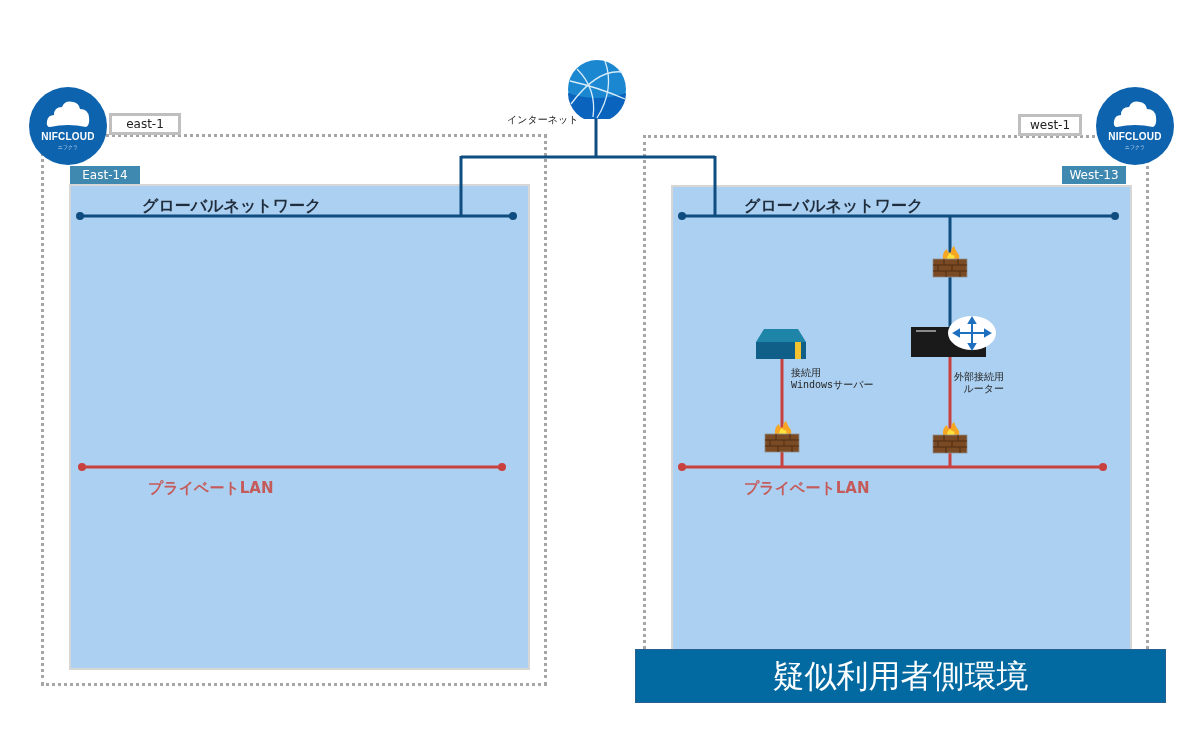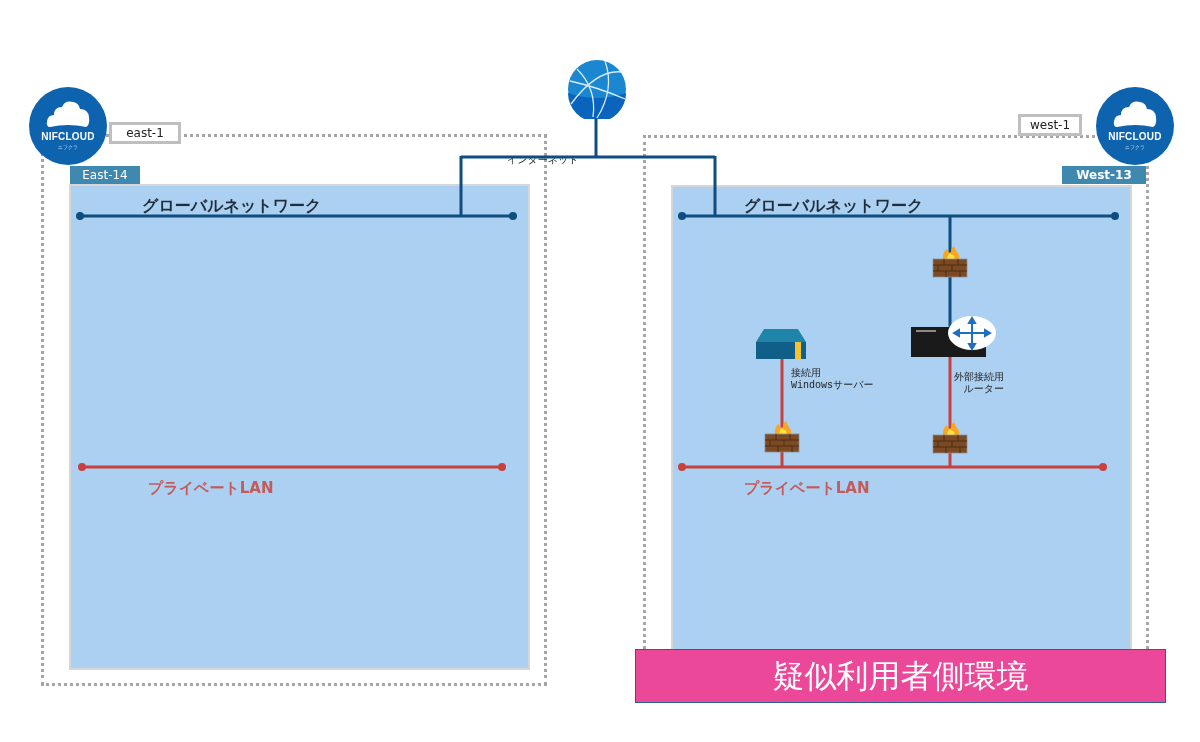--- a/index.html
+++ b/index.html
@@ -12,65 +12,65 @@
                   font-size:12px; color:#222; text-align:center; line-height:16px; }
   .zone-tag { position:absolute; background:#3f88b0; color:#ffffff; font-size:12px; text-align:center;
               line-height:18px; height:18px; }
   .logo { position:absolute; width:78px; height:78px; border-radius:50%; background:#0d63ae; }
   .logo .txt { position:absolute; left:0; right:0; top:44px; text-align:center; color:#fff;
                font-size:10px; font-weight:bold; letter-spacing:0.2px; font-family:Liberation Sans, sans-serif; }
   .logo .sub { position:absolute; left:0; right:0; top:57px; text-align:center; color:#cfe2f5; font-size:5px; }
   .net-label { position:absolute; font-size:16px; font-weight:bold; color:#1f2d3d; white-space:nowrap; }
   .lan-label { position:absolute; font-size:15px; font-weight:bold; color:#c55a5a; white-space:nowrap; }
   .small-label { position:absolute; font-size:10px; color:#222; white-space:nowrap; line-height:12px; }
-  .banner { position:absolute; left:635px; top:649px; width:531px; height:54px; background:#ec4899;
+  .banner { position:absolute; left:635px; top:649px; width:531px; height:54px; background:#0369a1;
             color:#fff; font-size:32px; text-align:center; line-height:52px; border:1px solid #2a5f92; box-sizing:border-box; }
   svg.overlay { position:absolute; left:0; top:0; }
 </style>
 </head>
 <body>
 
 <div class="region" style="left:41px; top:134px; width:506px; height:552px;"></div>
 <div class="zone" style="left:69px; top:184px; width:461px; height:486px;"></div>
 <div class="zone-tag" style="left:70px; top:166px; width:70px;">East-14</div>
-<div class="region-label" style="left:109px; top:122px; width:72px; height:22px;">east-1</div>
+<div class="region-label" style="left:109px; top:113px; width:72px; height:22px;">east-1</div>
 <div class="logo" style="left:29px; top:87px;">
   <svg class="abs" style="left:17px; top:12px;" width="44" height="30" viewBox="0 0 44 30">
     <path d="M4 28 Q0 28 1 22 Q2 16 8 16 Q8 8 16 8 Q19 1 27 3 Q33 4 34 10 Q42 10 43 18 Q44 26 40 28 Q22 24 4 28Z" fill="#fff"></path>
   </svg>
   <div class="txt">NIFCLOUD</div>
   <div class="sub">ニフクラ</div>
 </div>
 <div class="net-label" style="left:142px; top:196px;">グローバルネットワーク</div>
 <div class="lan-label" style="left:148px; top:479px;">プライベートLAN</div>
 
 <div class="region" style="left:643px; top:135px; width:506px; height:520px;"></div>
 <div class="zone" style="left:671px; top:185px; width:461px; height:470px;"></div>
-<div class="zone-tag" style="left:1062px; top:166px; width:84px;font-weight:bold;">West-13</div>
+<div class="zone-tag" style="left:1062px; top:166px; width:64px;">West-13</div>
 <div class="region-label" style="left:1018px; top:114px; width:64px; height:22px;">west-1</div>
 <div class="logo" style="left:1096px; top:87px;">
   <svg class="abs" style="left:17px; top:12px;" width="44" height="30" viewBox="0 0 44 30">
     <path d="M4 28 Q0 28 1 22 Q2 16 8 16 Q8 8 16 8 Q19 1 27 3 Q33 4 34 10 Q42 10 43 18 Q44 26 40 28 Q22 24 4 28Z" fill="#fff"></path>
   </svg>
   <div class="txt">NIFCLOUD</div>
   <div class="sub">ニフクラ</div>
 </div>
 <div class="net-label" style="left:744px; top:196px;">グローバルネットワーク</div>
 <div class="lan-label" style="left:744px; top:479px;">プライベートLAN</div>
 
 <div class="small-label" style="left:791px; top:368px;font-family:Liberation Mono, monospace;">
   <div>接続用</div>
   <div>Windowsサーバー</div>
 </div>
 <div class="small-label" style="left:954px; top:371px;text-align:right;">
   <div>外部接続用</div>
   <div>ルーター</div>
 </div>
 
-<div class="small-label" style="left:507px; top:114px;margin-top:40px;">インターネット</div>
+<div class="small-label" style="left:507px; top:114px;">インターネット</div>
 
 <svg class="overlay" width="1200" height="742">
 
   <g>
     <line x1="596" y1="112" x2="596" y2="157" stroke="#0f4c7f" stroke-width="3"></line>
     <line x1="461" y1="157" x2="715" y2="157" stroke="#0f4c7f" stroke-width="3"></line>
     <line x1="461" y1="156" x2="461" y2="217" stroke="#0f4c7f" stroke-width="3"></line>
     <line x1="715" y1="156" x2="715" y2="217" stroke="#0f4c7f" stroke-width="3"></line>
   </g>
 

